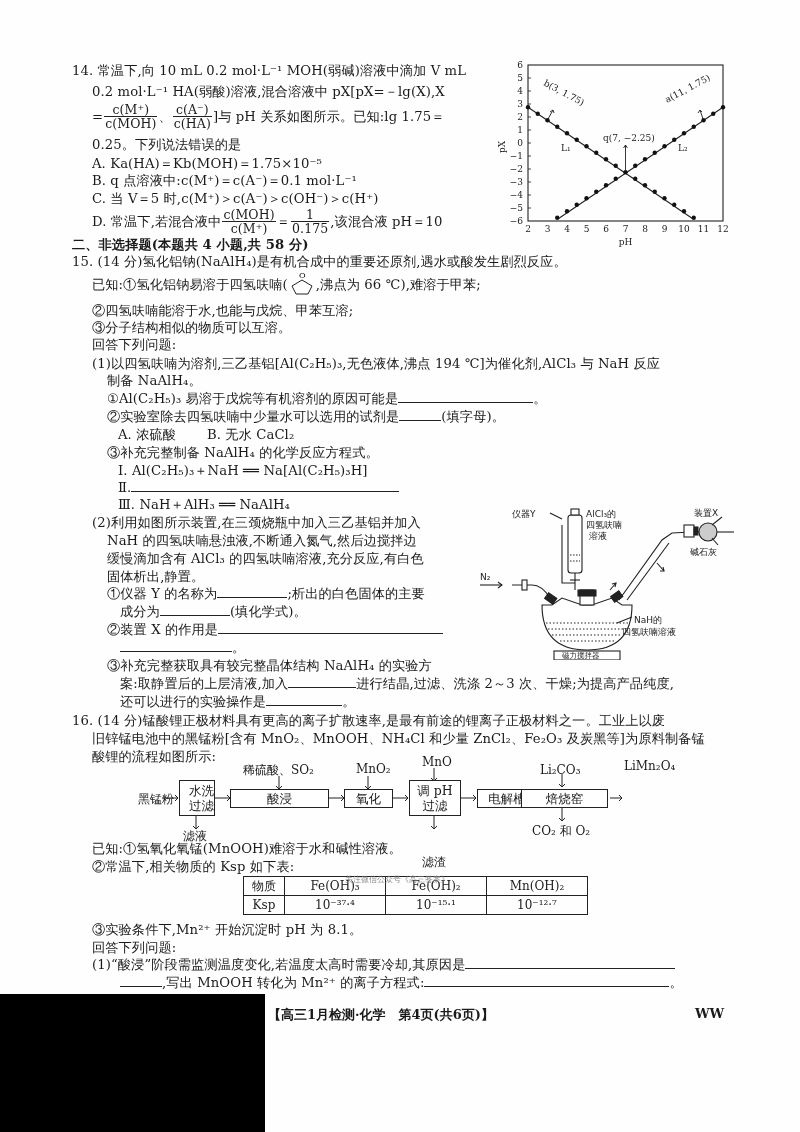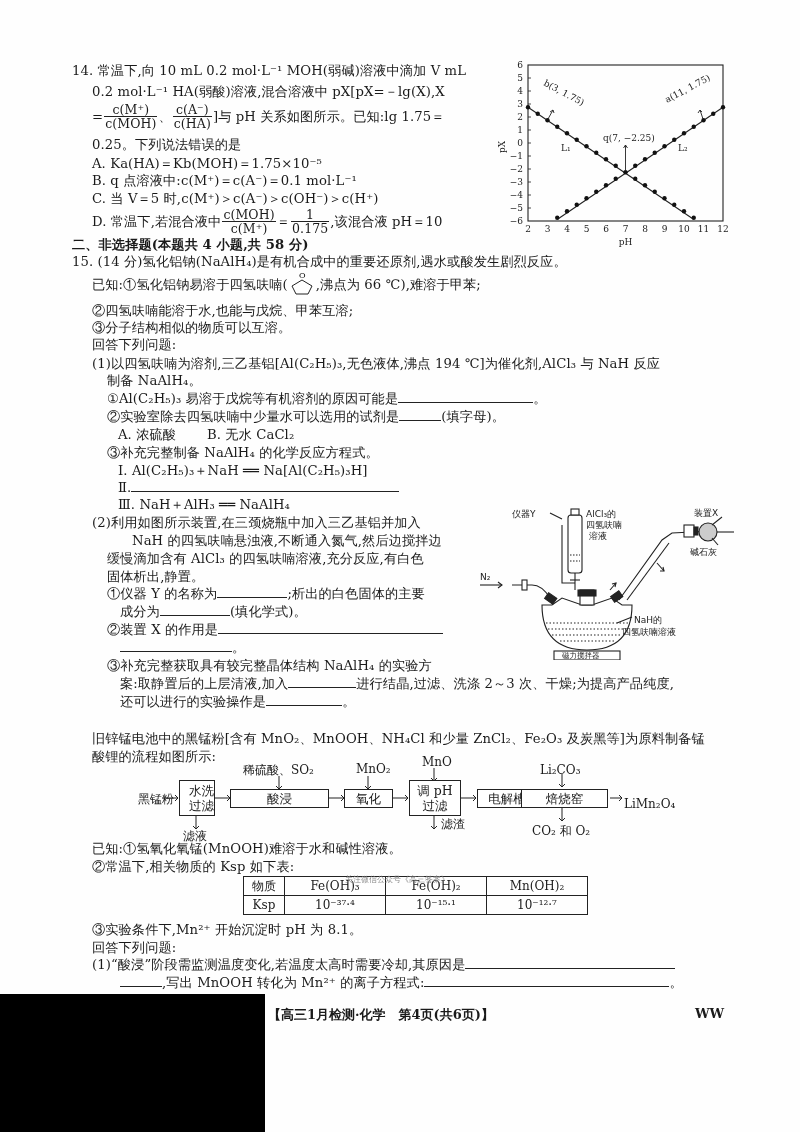--- a/index.html
+++ b/index.html
@@ -188,21 +188,21 @@
   <div class="ln" style="left:118px;top:426px;">A. 浓硫酸</div>
   <div class="ln" style="left:207px;top:426px;">B. 无水 CaCl₂</div>
   <div class="ln" style="left:118px;top:462px;">Ⅰ. Al(C₂H₅)₃＋NaH ══ Na[Al(C₂H₅)₃H]</div>
   <div class="ln" style="left:107px;top:444px;">③补充完整制备 NaAlH₄ 的化学反应方程式。</div>
   <div class="ln" style="left:118px;top:479px;">
     <span>Ⅱ.</span><span class="blank" style="width:268px"></span>
   </div>
   <div class="ln" style="left:118px;top:496px;">Ⅲ. NaH＋AlH₃ ══ NaAlH₄</div>
 
   <div class="ln" style="left:92px;top:514px;">(2)利用如图所示装置,在三颈烧瓶中加入三乙基铝并加入</div>
-  <div class="ln" style="left:107px;top:532px;margin-left:25px;">NaH 的四氢呋喃悬浊液,不断通入氮气,然后边搅拌边</div>
+  <div class="ln" style="left:107px;top:532px;">NaH 的四氢呋喃悬浊液,不断通入氮气,然后边搅拌边</div>
   <div class="ln" style="left:107px;top:550px;">缓慢滴加含有 AlCl₃ 的四氢呋喃溶液,充分反应,有白色</div>
   <div class="ln" style="left:107px;top:568px;">固体析出,静置。</div>
   <div class="ln" style="left:107px;top:585px;">
     <span>①仪器 Y 的名称为</span><span class="blank" style="width:70px"></span><span>;析出的白色固体的主要</span>
   </div>
   <div class="ln" style="left:120px;top:603px;">
     <span>成分为</span><span class="blank" style="width:70px"></span><span>(填化学式)。</span>
   </div>
   <div class="ln" style="left:107px;top:621px;">
     <span>②装置 X 的作用是</span><span class="blank" style="width:225px"></span>
@@ -272,20 +272,21 @@
         <text x="222" y="11">装置X</text>
         <text x="218" y="50">碱石灰</text>
         <text x="8" y="75">N₂</text>
         <text x="162" y="118">NaH的</text>
         <text x="150" y="130">四氢呋喃溶液</text>
         <text x="90" y="153" font-size="7.5">磁力搅拌器</text>
       </g>
     </svg>
   </div>
 
+  <div class="ln" style="left:72px;top:712px;">16. (14 分)锰酸锂正极材料具有更高的离子扩散速率,是最有前途的锂离子正极材料之一。工业上以废</div>
   <div class="ln" style="left:92px;top:730px;">旧锌锰电池中的黑锰粉[含有 MnO₂、MnOOH、NH₄Cl 和少量 ZnCl₂、Fe₂O₃ 及炭黑等]为原料制备锰</div>
   <div class="ln" style="left:92px;top:748px;">酸锂的流程如图所示:</div>
 
   <div>
     <svg style="position:absolute;left:120px;top:760px" width="580" height="85" viewBox="0 0 580 85">
       <g stroke="#222" stroke-width="1" fill="none">
         <line x1="42" y1="38" x2="58" y2="38"></line>
           <polyline points="55,35 58,38 55,41"></polyline>
         <line x1="94" y1="38" x2="110" y2="38"></line>
           <polyline points="107,35 110,38 107,41"></polyline>
@@ -324,29 +325,29 @@
     <div class="flow-t" style="left:183px;top:828px;">滤液</div>
     <div class="flow-t" style="left:243px;top:762px;">稀硫酸、SO₂</div>
     <div class="box" style="left:230px;top:789px;width:97px;height:17px;">酸浸</div>
     <div class="flow-t" style="left:356px;top:762px;">MnO₂</div>
     <div class="box" style="left:344px;top:789px;width:47px;height:17px;">氧化</div>
     <div class="flow-t" style="left:422px;top:755px;">MnO</div>
     <div class="box" style="left:409px;top:780px;width:50px;height:34px;flex-direction:column;">
         <span>调 pH</span>
         <span>过滤</span>
       </div>
-    <div class="flow-t" style="left:422px;top:816px;margin-left:19px;">滤渣</div>
+    <div class="flow-t" style="left:422px;top:854px;">滤渣</div>
     <div class="box" style="left:477px;top:789px;width:58px;height:17px;">电解槽</div>
     <div class="flow-t" style="left:553px;top:791px;">MnO₂</div>
     <div class="flow-t" style="left:540px;top:763px;">Li₂CO₃</div>
     <div class="box" style="left:518px;top:789px;width:92px;height:17px;left:623px;width:0;border:none;"></div>
     <div class="box" style="left:520px;top:789px;width:0;height:0;border:none;"></div>
     <div class="box" style="left:528px;top:789px;width:85px;height:17px;left:521px;">焙烧窑</div>
     <div class="flow-t" style="left:532px;top:823px;">CO₂ 和 O₂</div>
-    <div class="flow-t" style="left:624px;top:797px;">LiMn₂O₄</div>
+    <div class="flow-t" style="left:624px;top:759px;">LiMn₂O₄</div>
   </div>
 
   <div class="ln" style="left:92px;top:840px;">已知:①氢氧化氧锰(MnOOH)难溶于水和碱性溶液。</div>
   <div class="ln" style="left:92px;top:858px;">②常温下,相关物质的 Ksp 如下表:</div>
 
   <table class="ksp">
     <tbody>
         <tr>
       <td style="width:28px">物质</td>
       <td style="width:88px">Fe(OH)₃</td>

